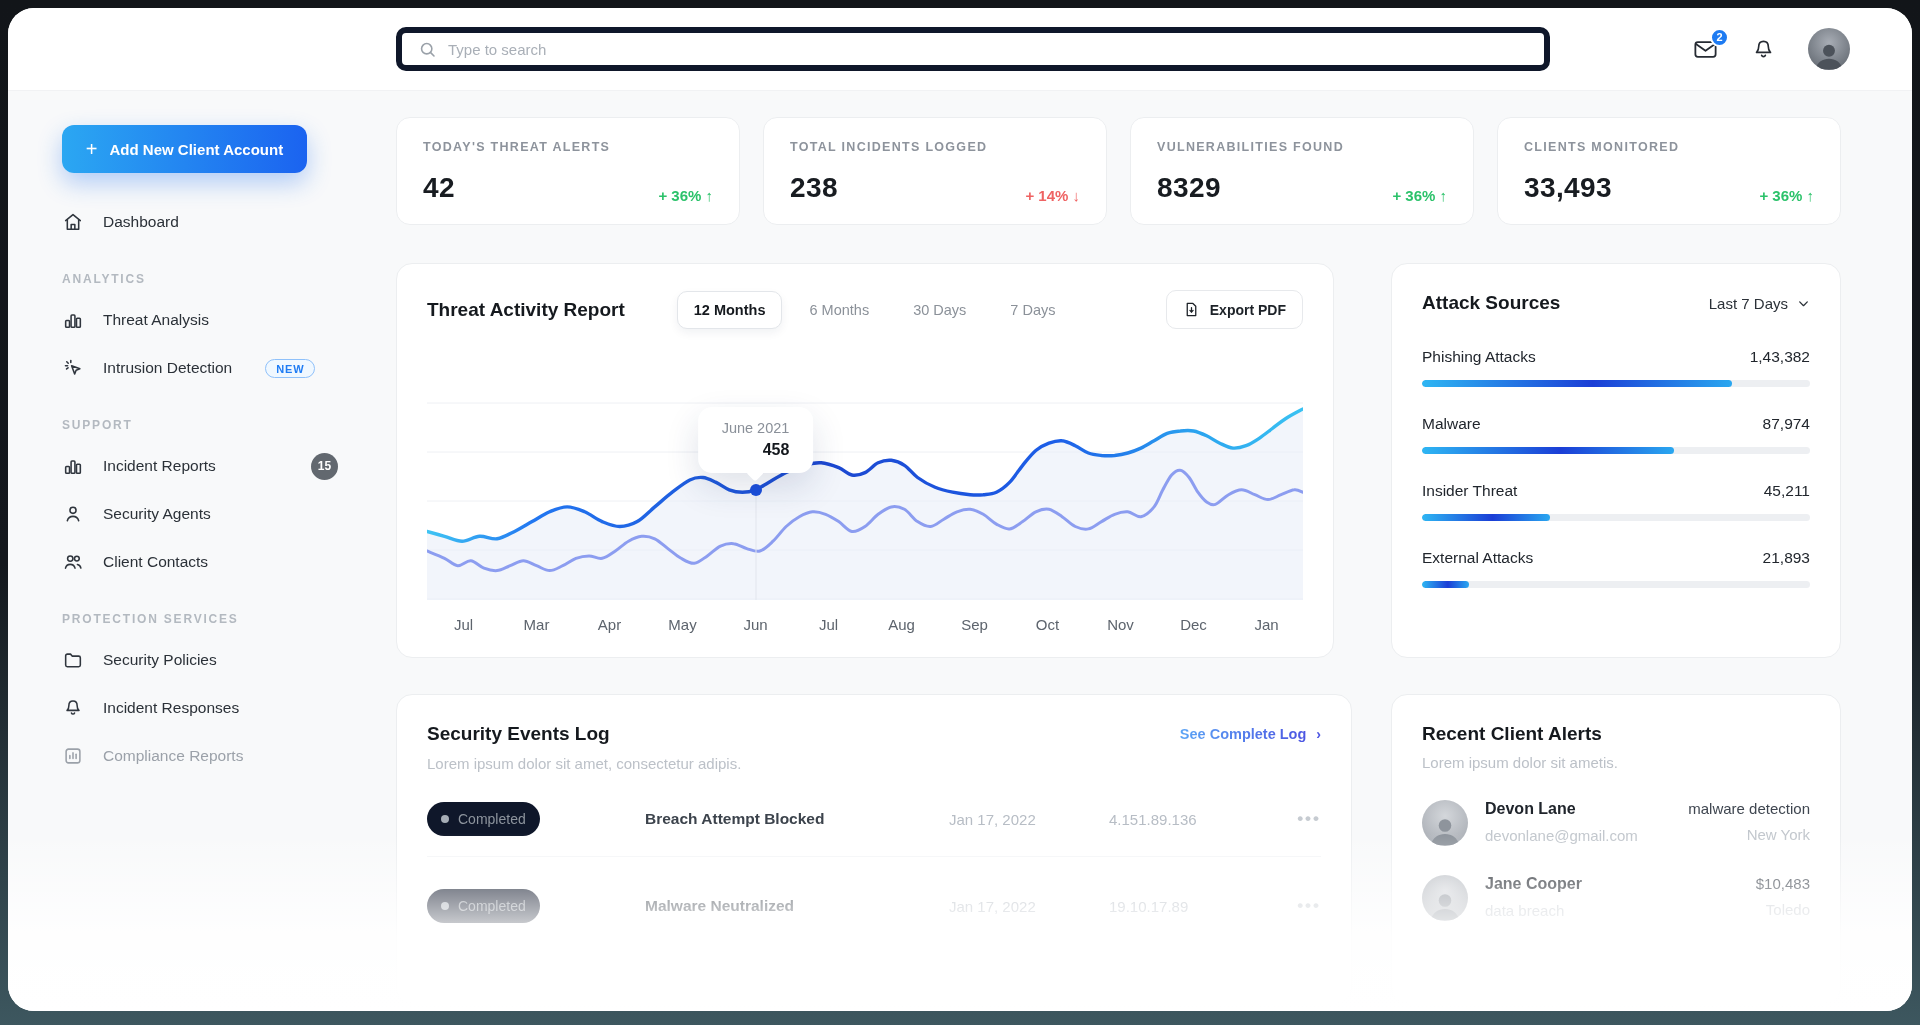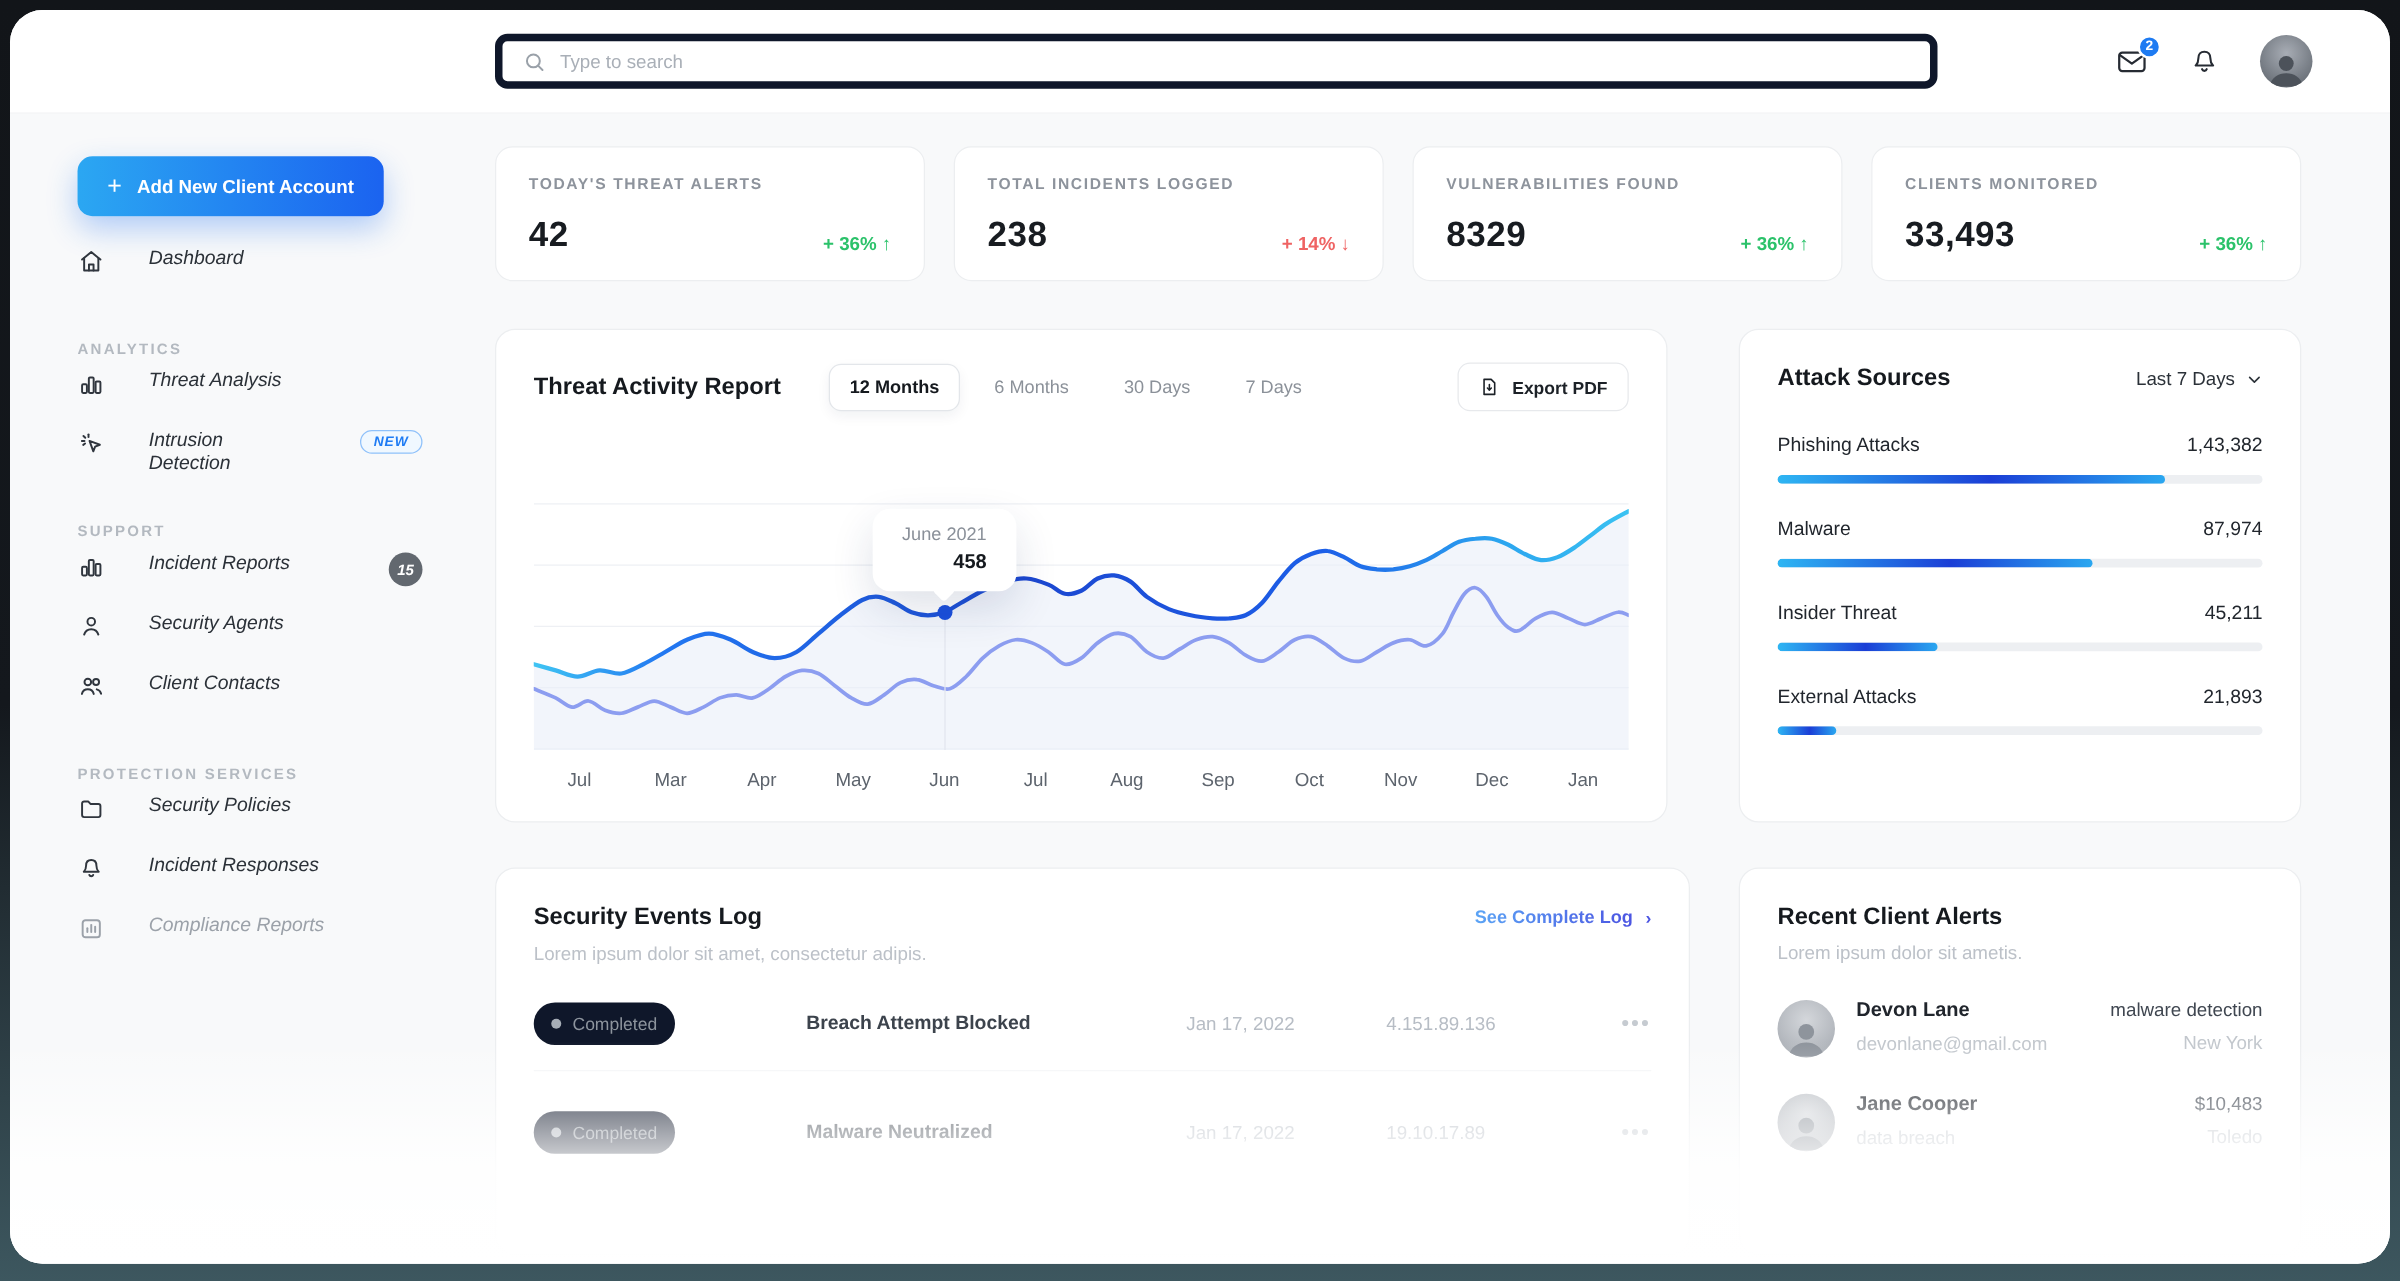--- a/index.html
+++ b/index.html
@@ -32,22 +32,22 @@
 
   
   .add-btn { width:245px; height:48px; border:none; border-radius:12px; cursor:pointer;
     background:linear-gradient(90deg,#2ba7f2,#1b63f0); color:#fff; font-size:15px;
     font-weight:bold; font-family:inherit; display:flex; align-items:center; justify-content:center; gap:12px;
     box-shadow:0 10px 24px rgba(27,110,240,.32); }
   .add-plus { font-size:20px; font-weight:normal; line-height:1; }
   .side-nav { margin-top:25px; }
   .nav-header { font-size:12px; letter-spacing:1.8px; color:#b3b9c0; font-weight:bold;
     margin:26px 0 10px; }
-  .nav-item { display:flex; align-items:flex-start; gap:35px; height:48px; width:276px;
-    font-size:15.5px; color:#2b3138; cursor:pointer;font-style:italic; }
+  .nav-item { display:flex; align-items:center; gap:19px; height:48px; width:276px;
+    font-size:15.5px; color:#2b3138; cursor:pointer; }
   .nav-item.muted { color:#9ba1a9; }
   .nav-item .ic { display:flex; color:#30363e; }
   .nav-item.muted .ic { color:#9ba1a9; }
   .badge-new { margin-left:14px; font-size:11px; font-weight:bold; letter-spacing:.8px;
     color:#1f7cf4; border:1.5px solid #8fc1fa; background:#f0f8ff; border-radius:11px;
     padding:3px 10px 2px; }
   .badge-count { margin-left:auto; background:#62686f; color:#fff; font-size:12px;
     font-weight:bold; width:27px; height:27px; border-radius:50%; display:flex;
     align-items:center; justify-content:center; }
 
@@ -62,21 +62,21 @@
 
   
   .row2 { display:grid; grid-template-columns:1fr 450px; gap:57px; margin-top:38px; }
   .row3 { display:grid; grid-template-columns:1fr 450px; gap:39px; margin-top:36px; }
   .card { background:#fff; border:1px solid #eceef0; border-radius:16px; }
 
   
   .chart-card { height:395px; padding:26px 30px; position:relative; }
   .chart-head { display:flex; align-items:center; }
   .chart-title { font-size:19px; font-weight:bold; color:#15191e; }
-  .tabs { display:flex; align-items:center; gap:10px; margin-left:38px; }
+  .tabs { display:flex; align-items:center; gap:10px; margin-left:52px; }
   .tab { font-size:14.5px; color:#8b9199; padding:10px 16px; border-radius:10px;
     border:1px solid transparent; cursor:pointer; background:transparent; font-family:inherit; }
   .tab.active { border-color:#e3e6ea; color:#15191e; font-weight:bold; background:#fff;
     box-shadow:0 4px 10px rgba(20,30,60,.06); }
   .export-btn { margin-left:auto; display:flex; align-items:center; gap:10px;
     border:1px solid #e7e9ec; border-radius:10px; padding:10px 16px; font-size:14px;
     font-weight:bold; color:#1c2127; background:#fff; cursor:pointer; font-family:inherit; }
   .plot { position:relative; margin-top:26px; height:245px; }
   .plot svg { position:absolute; inset:0; width:100%; height:100%; }
   .vline { position:absolute; top:141px; bottom:0; width:1px; background:#e2e6ed; transform:translateX(-.5px); }

